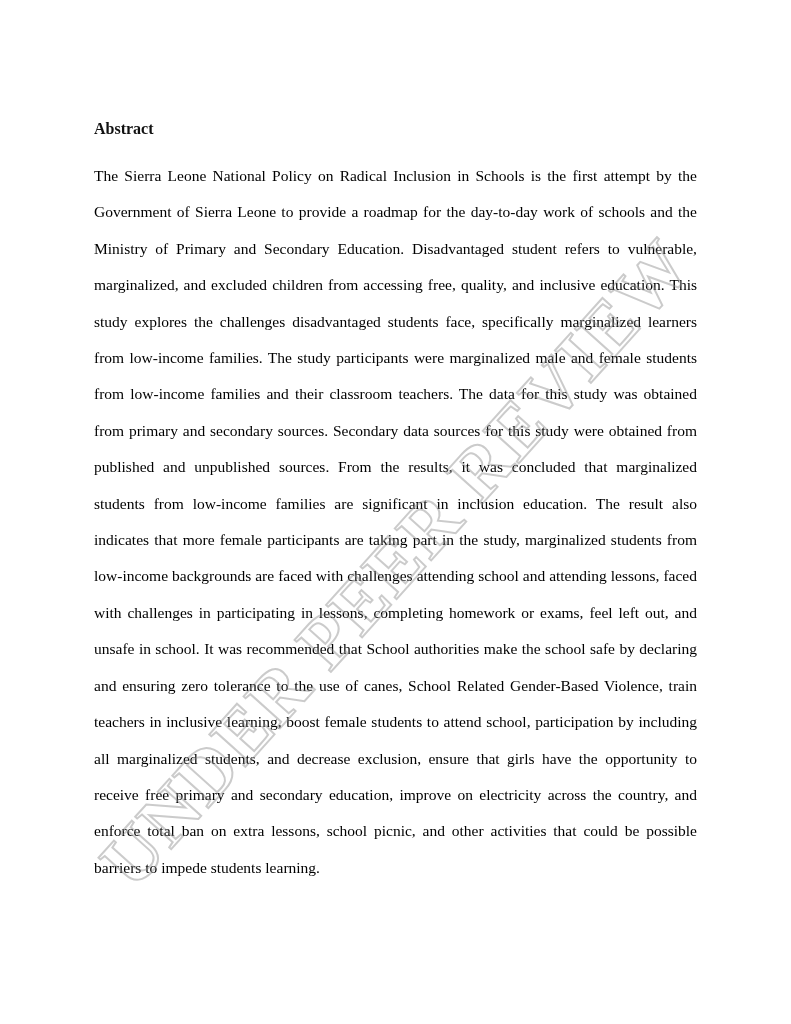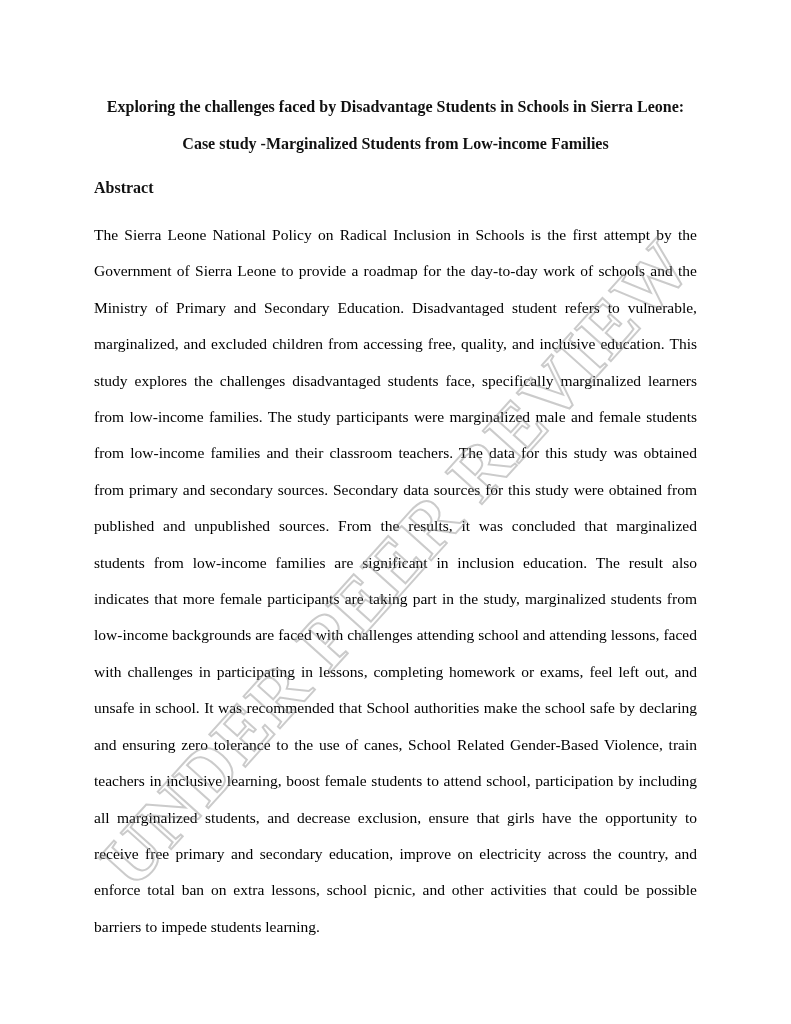--- a/index.html
+++ b/index.html
@@ -21,21 +21,21 @@
     z-index: 1;
   }
   .paper-title {
     font-size: 16px;
     font-weight: bold;
     text-align: center;
     line-height: 37px;
     color: #111;
   }
   .abstract-heading {
-    margin-top: 11px;
+    margin-top: 26px;
     font-size: 16px;
     font-weight: bold;
     line-height: 30px;
     color: #111;
   }
   .abstract-text {
     margin-top: 14px;
     font-size: 15.5px;
     line-height: 36.4px;
     text-align: justify;
@@ -62,21 +62,20 @@
 </style>
 </head>
 <body>
 
 <div class="page">
 
   <div class="watermark">UNDER PEER REVIEW</div>
 
   <div class="content">
 
-    <h1 class="paper-title">Exploring the challenges faced by Disadvantage Students in Schools in Sierra Leone: Case study -Marginalized Students from Low-income Families</h1>
 
     <h2 class="abstract-heading">Abstract</h2>
 
     <p class="abstract-text">The Sierra Leone National Policy on Radical Inclusion in Schools is the first attempt by the Government of Sierra Leone to provide a roadmap for the day-to-day work of schools and the Ministry of Primary and Secondary Education. Disadvantaged student refers to vulnerable, marginalized, and excluded children from accessing free, quality, and inclusive education. This study explores the challenges disadvantaged students face, specifically marginalized learners from low-income families. The study participants were marginalized male and female students from low-income families and their classroom teachers. The data for this study was obtained from primary and secondary sources. Secondary data sources for this study were obtained from published and unpublished sources. From the results, it was concluded that marginalized students from low-income families are significant in inclusion education. The result also indicates that more female participants are taking part in the study, marginalized students from low-income backgrounds are faced with challenges attending school and attending lessons, faced with challenges in participating in lessons, completing homework or exams, feel left out, and unsafe in school. It was recommended that School authorities make the school safe by declaring and ensuring zero tolerance to the use of canes, School Related Gender-Based Violence, train teachers in inclusive learning, boost female students to attend school, participation by including all marginalized students, and decrease exclusion, ensure that girls have the opportunity to receive free primary and secondary education, improve on electricity across the country, and enforce total ban on extra lessons, school picnic, and other activities that could be possible barriers to impede students learning.</p>
 
   </div>
 
 </div>
 
 </body></html>

